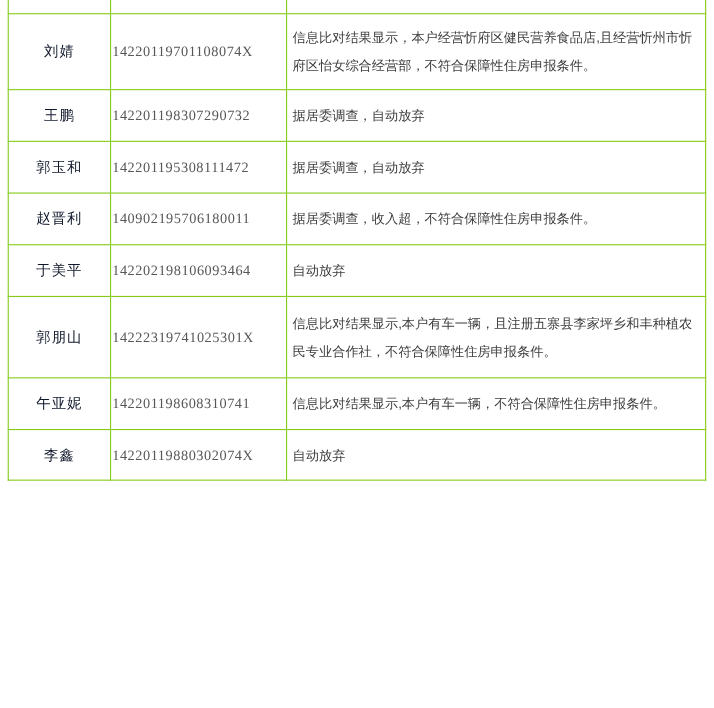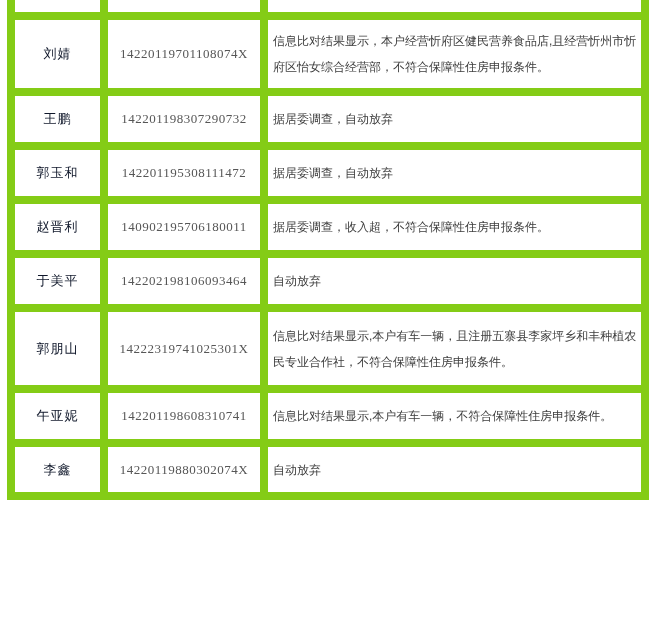--- a/index.html
+++ b/index.html
@@ -13,34 +13,34 @@
     background: #ffffff;
     font-family: "Liberation Sans", sans-serif;
   }
   table.review-table {
     border-collapse: collapse;
     table-layout: fixed;
     margin-left: 7px;
     width: 634px;
   }
   td {
-    border: 8px solid #84cc16;
+    border: 1px solid #84cc16;
     vertical-align: middle;
     overflow: hidden;
     background: #ffffff;
   }
   tr.partial-top td { border-top: none; }
   td.cell-name {
     text-align: center;
     font-size: 13px;
     color: #0f172a;
     letter-spacing: 1px;
   }
   td.cell-id {
-    text-align: center;
+    text-align: left;
     font-family: "Liberation Serif", serif;
     font-size: 13px;
     color: #565656;
     letter-spacing: 0.5px;
     margin-left: 28px;
   }
   td.cell-reason {
     text-align: left;
     padding: 2px 4px 2px 5px;
     font-size: 12px;

